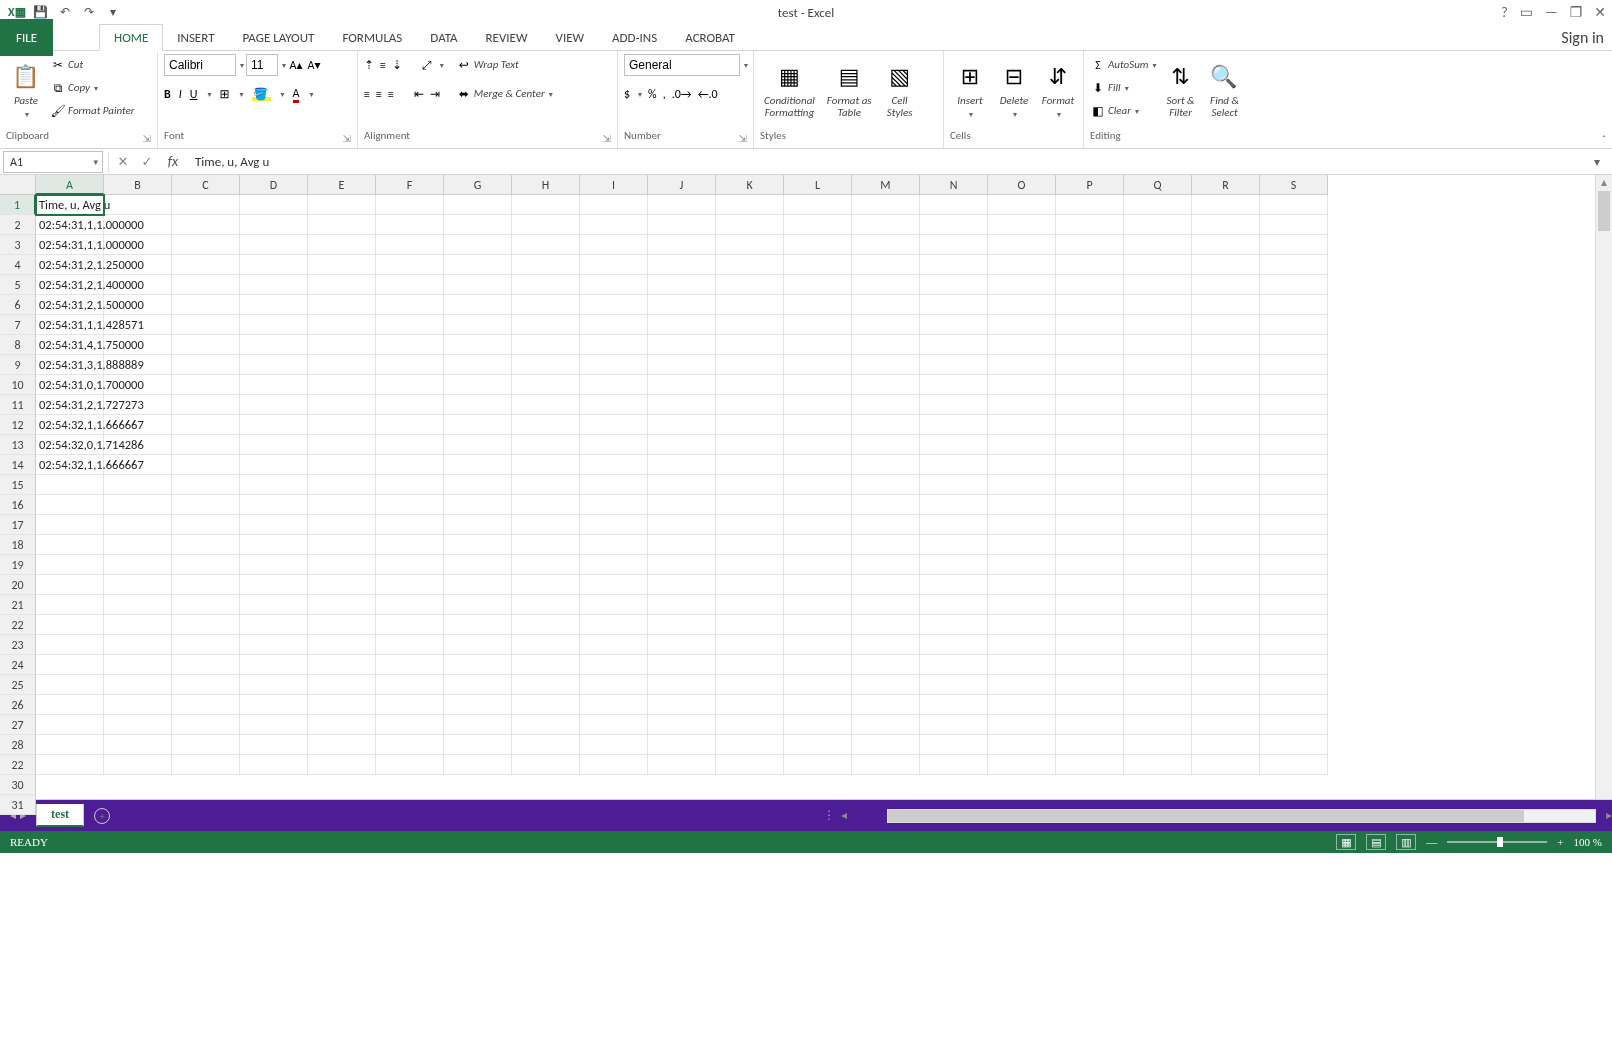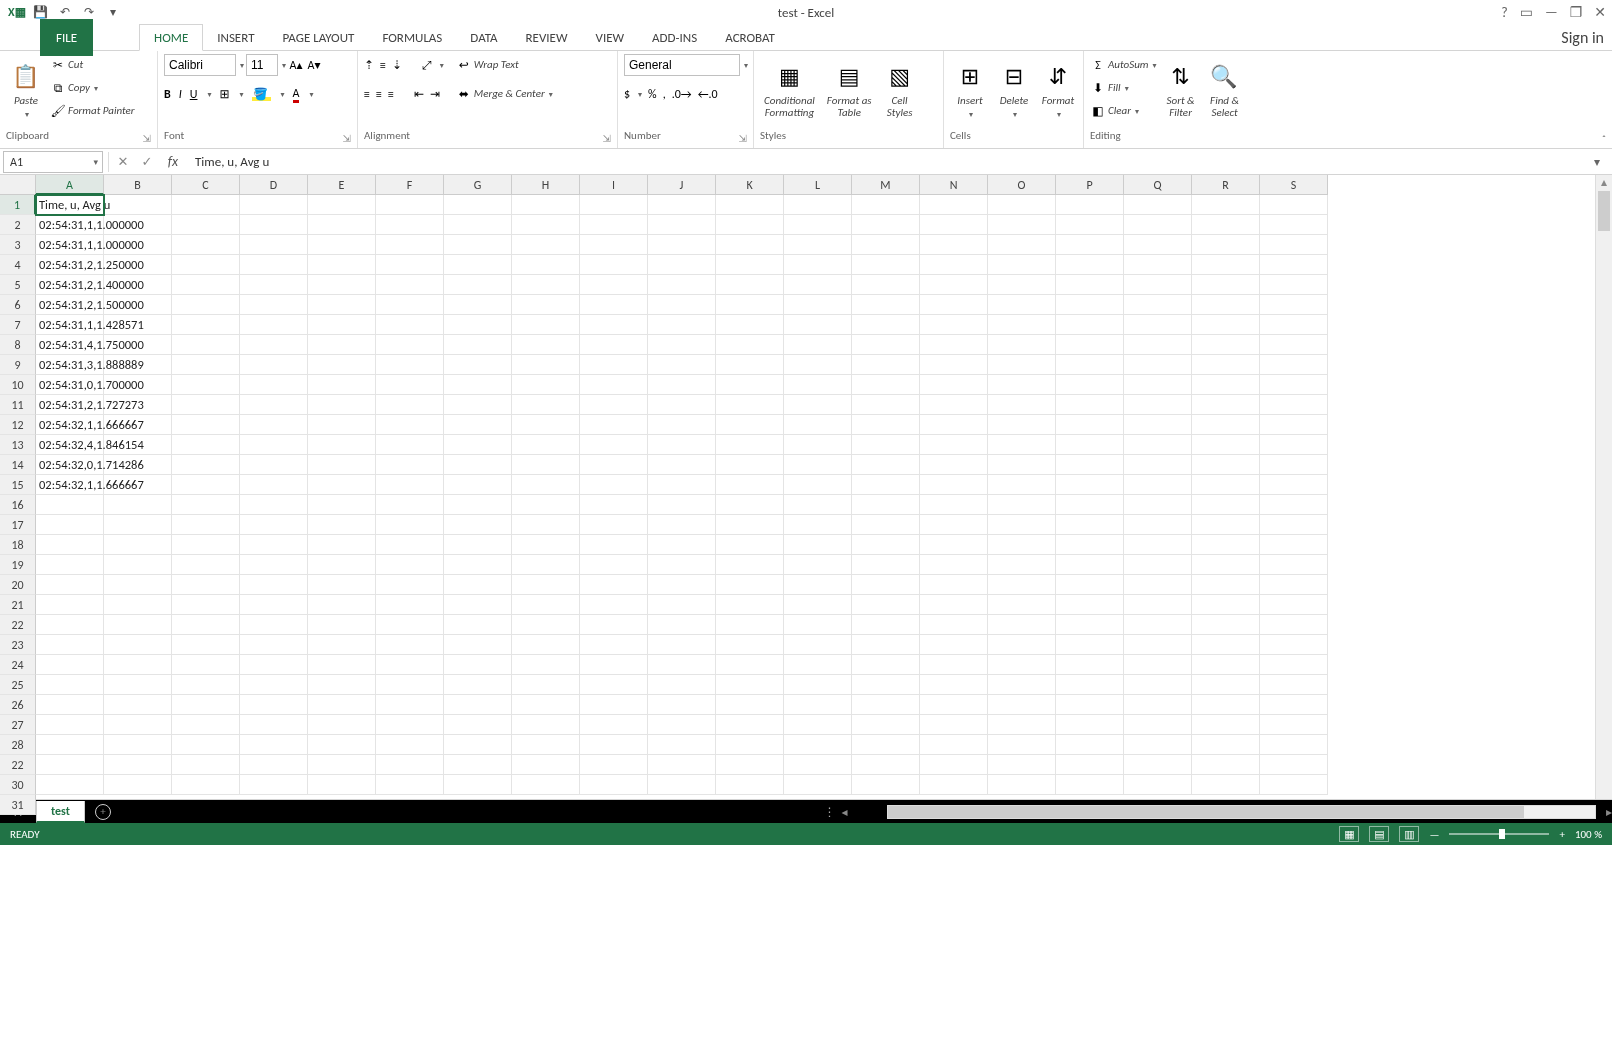--- a/index.html
+++ b/index.html
@@ -7,21 +7,21 @@
 
 
 .titlebar { height: 24px; background: #fff; display: flex; align-items: center; position: relative; }
 .titlebar .qat { display: flex; align-items: center; gap: 6px; padding-left: 8px; }
 .titlebar .title { position: absolute; left: 50%; transform: translateX(-50%); color: #444; font-size: 13px; }
 .titlebar .wincontrols { position: absolute; right: 6px; display: flex; gap: 12px; color: #666; font-size: 14px; }
 .qat-icon { width: 18px; display: inline-flex; justify-content: center; color: #555; }
 
 
 .ribbon-tabs { display: flex; align-items: center; height: 27px; border-bottom: 1px solid #d4d4d4; position: relative; }
-.tab-file { background: #217346; color: #fff; padding: 16px 16px; height: 37px; display: flex; align-items: center; font-size: 13px; margin-left: 40px; }
+.tab-file { background: #217346; color: #fff; padding: 16px 16px; height: 37px; display: flex; align-items: center; font-size: 13px; }
 .tab { padding: 0 14px; height: 27px; display: flex; align-items: center; color: #444; font-size: 13px; cursor: default; }
 .tab.active { color: #217346; border: 1px solid #d4d4d4; border-bottom: 1px solid #fff; margin-bottom: -1px; }
 .signin { position: absolute; right: 8px; color: #444; font-size: 16px; }
 
 
 .ribbon { height: 98px; border-bottom: 1px solid #d4d4d4; display: flex; }
 .group { border-right: 1px solid #e0e0e0; padding: 3px 6px; display: flex; flex-direction: column; height: 100%; }
 .group-body { flex: 1; display: flex; align-items: flex-start; gap: 4px; }
 .group-label { text-align: left; color: #666; font-size: 11px; height: 16px; position: relative; }
 .group-label .launcher { position: absolute; right: 0; bottom: 0; color: #888; font-size: 10px; }
@@ -60,30 +60,30 @@
 .row-head { height: 20px; border-right: 1px solid #ccc; border-bottom: 1px solid #e4e4e4; background: #f0f0f0; text-align: center; font-size: 12px; color: #444; line-height: 20px; }
 .row-head.selected { background: #e0e8e4; color: #217346; border-right: 2px solid #217346; }
 .cells { position: absolute; left: 36px; top: 20px; }
 .row { display: flex; height: 20px; }
 .cell { width: 68px; height: 20px; border-right: 1px solid #e4e4e4; border-bottom: 1px solid #e4e4e4; padding: 0 3px; font-size: 12.5px; color: #222; font-family: Calibri, sans-serif; line-height: 20px; overflow: visible; white-space: nowrap; }
 .cell.active { outline: 2px solid #217346; outline-offset: -1px; z-index: 2; position: relative; }
 .grid-vscroll { position: absolute; right: 0; top: 0; width: 17px; height: 100%; background: #f0f0f0; border-left: 1px solid #ddd; }
 .overflow-text { position: relative; z-index: 1; }
 
 
-.sheetbar { height: 24px; border-top: 1px solid #d4d4d4; display: flex; align-items: center; background: #000000; }
+.sheetbar { height: 32px; border-top: 1px solid #d4d4d4; display: flex; align-items: center; background: #4c1d95; font-family: Liberation Serif, serif; }
 .sheet-nav { display: flex; gap: 4px; padding: 0 10px; color: #aaa; }
 .sheet-tab { border: 1px solid #ccc; border-top: none; padding: 3px 14px; font-size: 12px; background: #fff; }
 .sheet-tab.active { border-bottom: 2px solid #217346; color: #217346; font-weight: 600; }
 .sheet-add { margin-left: 10px; color: #888; border: 1px solid #ccc; border-radius: 50%; width: 16px; height: 16px; display: flex; align-items: center; justify-content: center; font-size: 11px; }
 .hscroll { flex: 1; margin: 0 10px 0 40px; height: 14px; background: #f0f0f0; border: 1px solid #ddd; position: relative; }
 .hscroll-thumb { position: absolute; left: 0; top: 0; height: 100%; width: 90%; background: #cdcdcd; }
 
 
-.statusbar { height: 22px; background: #217346; color: #fff; display: flex; align-items: center; font-size: 11px; }
+.statusbar { height: 22px; background: #217346; color: #fff; display: flex; align-items: center; font-size: 11px; font-family: Liberation Serif, serif; }
 .status-left { padding-left: 10px; flex: 1; }
 .status-right { display: flex; align-items: center; gap: 10px; padding-right: 10px; }
 .viewbtn { width: 20px; height: 16px; border: 1px solid rgba(255,255,255,.5); display: inline-flex; align-items: center; justify-content: center; }
 .zoom-slider { width: 100px; height: 2px; background: rgba(255,255,255,.5); position: relative; }
 .zoom-thumb { position: absolute; left: 50%; top: -4px; width: 6px; height: 10px; background: #fff; }
 </style>
 </head>
 <body>
 
 <div class="titlebar">
@@ -620,41 +620,20 @@
         <div class="cell"></div>
         <div class="cell"></div>
         <div class="cell"></div>
         <div class="cell"></div>
         <div class="cell"></div>
         <div class="cell"></div>
         <div class="cell"></div>
         <div class="cell"></div>
       </div>
       <div class="row">
-        <div class="cell overflow-text">02:54:32,4,1.846154</div>
-        <div class="cell"></div>
-        <div class="cell"></div>
-        <div class="cell"></div>
-        <div class="cell"></div>
-        <div class="cell"></div>
-        <div class="cell"></div>
-        <div class="cell"></div>
-        <div class="cell"></div>
-        <div class="cell"></div>
-        <div class="cell"></div>
-        <div class="cell"></div>
-        <div class="cell"></div>
-        <div class="cell"></div>
-        <div class="cell"></div>
-        <div class="cell"></div>
-        <div class="cell"></div>
-        <div class="cell"></div>
-        <div class="cell"></div>
-      </div>
-      <div class="row">
         <div class="cell overflow-text">02:54:32,0,1.714286</div>
         <div class="cell"></div>
         <div class="cell"></div>
         <div class="cell"></div>
         <div class="cell"></div>
         <div class="cell"></div>
         <div class="cell"></div>
         <div class="cell"></div>
         <div class="cell"></div>
         <div class="cell"></div>

